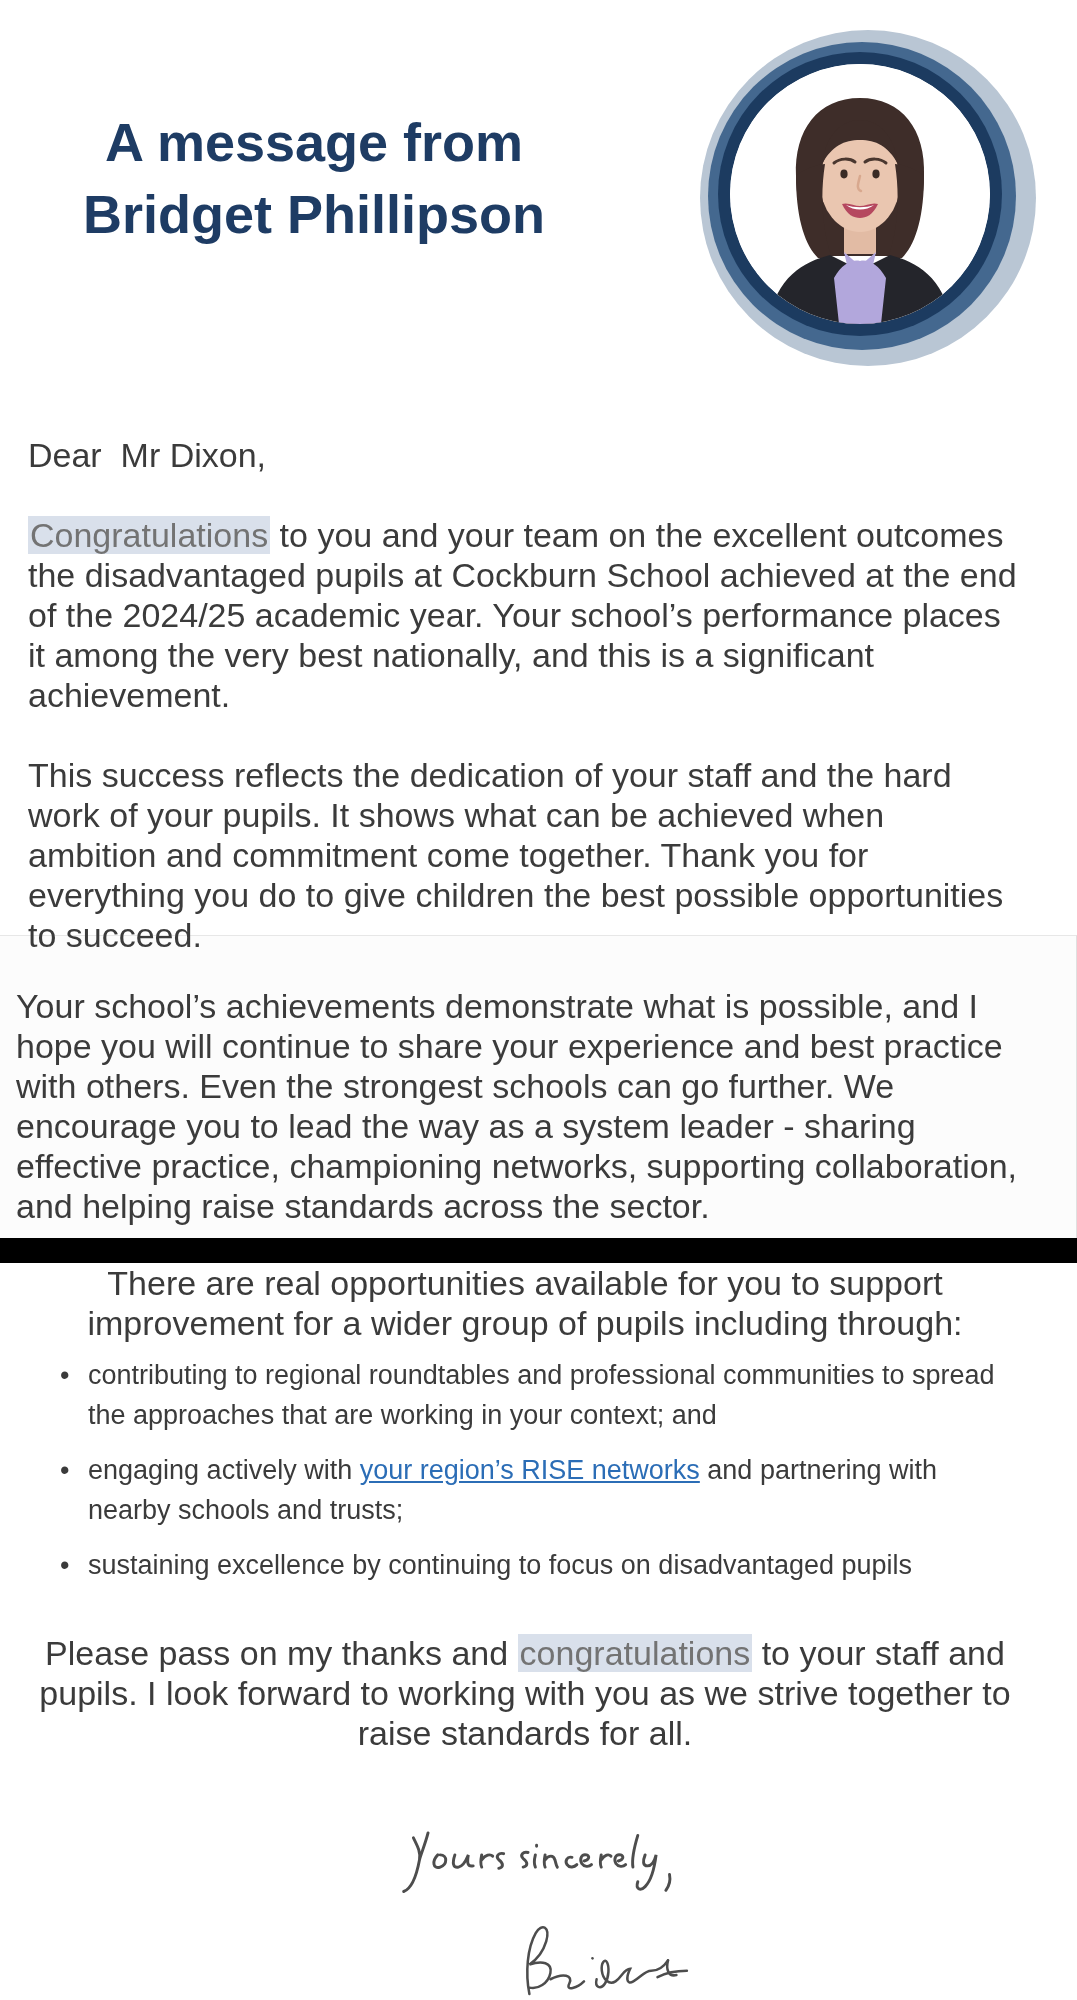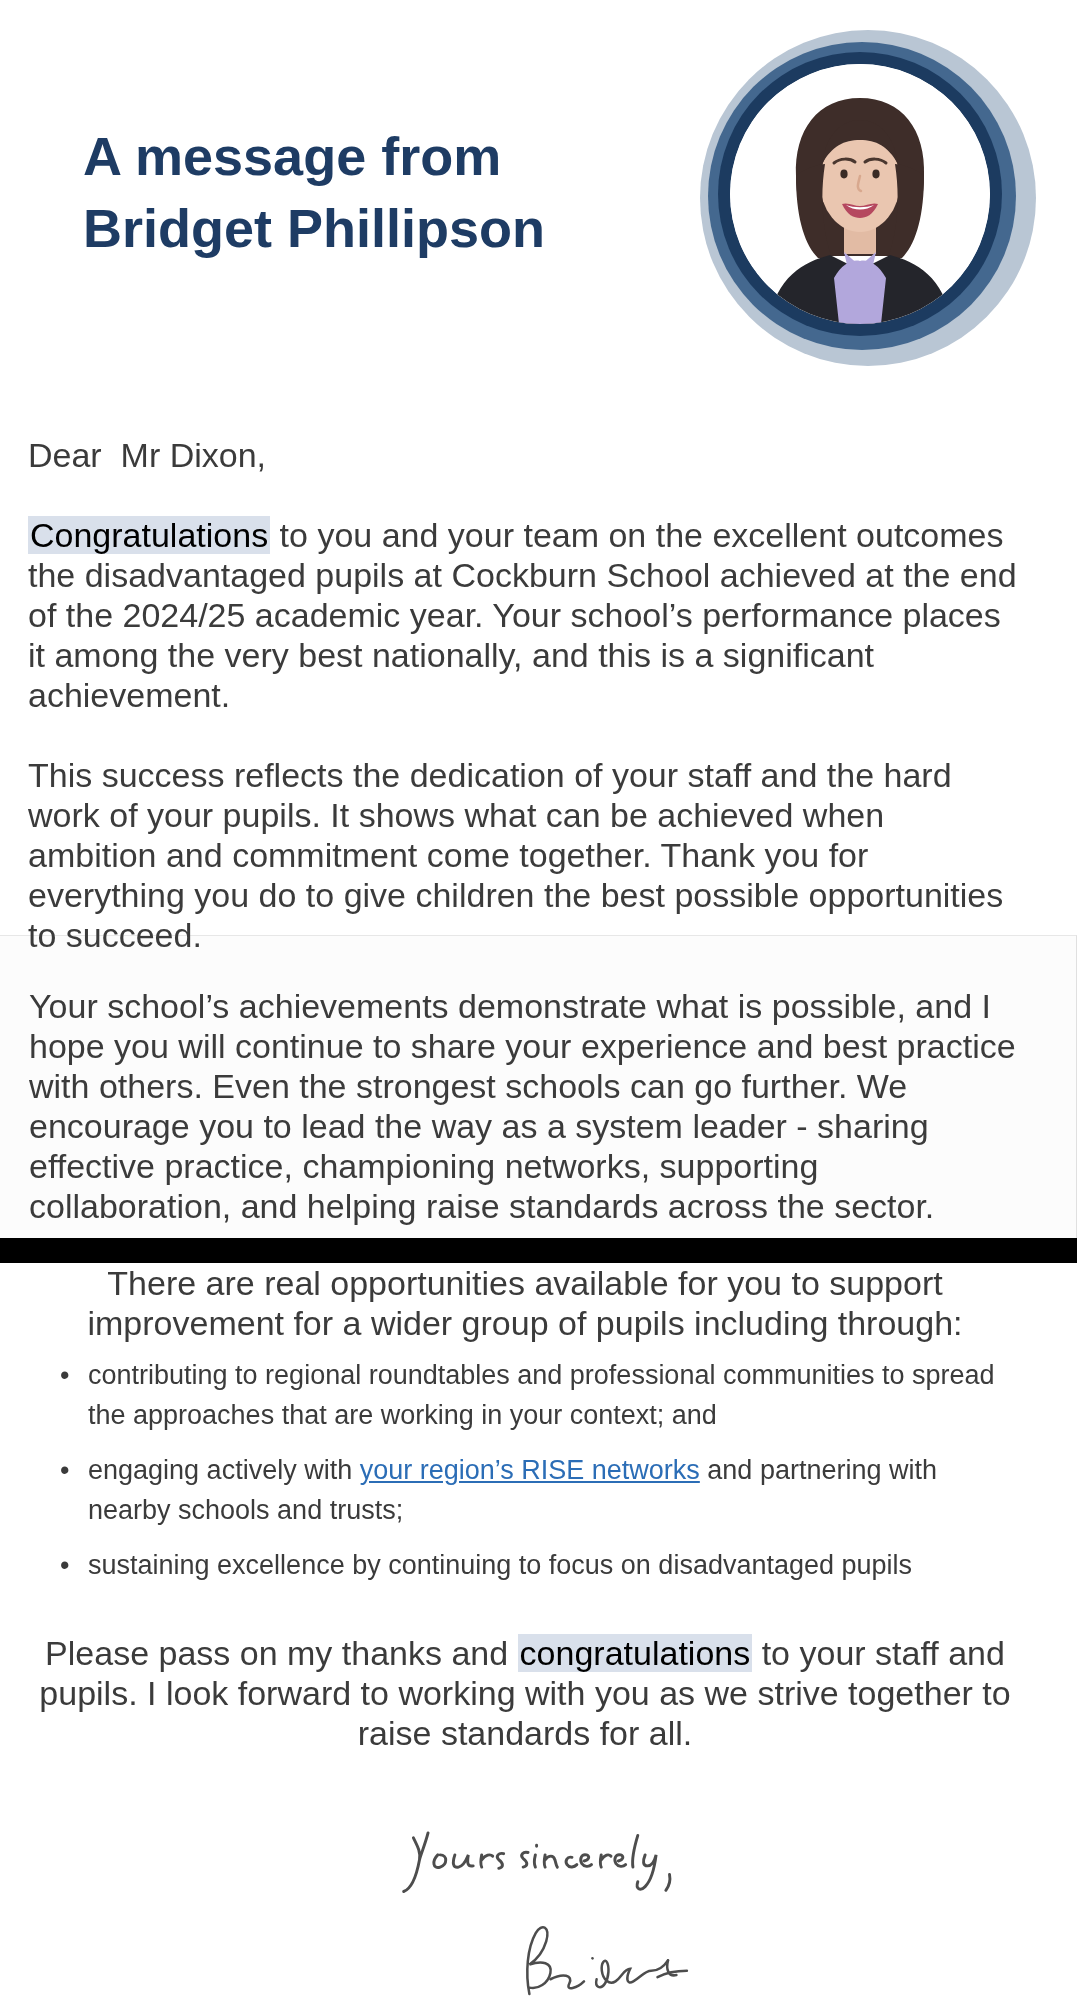--- a/index.html
+++ b/index.html
@@ -4,37 +4,37 @@
 <style>
   html,body{margin:0;padding:0;}
   body{
     width:1077px;height:2000px;overflow:hidden;background:#ffffff;
     font-family:"Liberation Sans","DejaVu Sans",sans-serif;color:#3b3b3b;
   }
   .page{width:1077px;height:2000px;display:flex;flex-direction:column;}
   
   .header{position:relative;height:366px;flex:none;}
   .title{
-    position:absolute;left:83px;top:84px;
-    font-size:54px;line-height:72px;font-weight:bold;color:#1e3c64;
+    position:absolute;left:83px;top:70px;
+    font-size:54px;line-height:72px;font-weight:bold;color:#1e3c64;text-align:center;
   }
   .portrait{position:absolute;left:700px;top:30px;width:336px;height:336px;}
   .ring-outer{position:absolute;left:0;top:0;width:336px;height:336px;border-radius:50%;background:#b9c6d4;}
   .ring-mid{position:absolute;left:8px;top:12px;width:308px;height:308px;border-radius:50%;background:#44688f;}
   .ring-inner{position:absolute;left:18px;top:22px;width:284px;height:284px;border-radius:50%;background:#1c3b60;}
   .photo{position:absolute;left:30px;top:34px;width:260px;height:260px;border-radius:50%;overflow:hidden;background:#fff;}
   
   .content{padding:0 55px 0 28px;flex:none;}
   .para{font-size:34px;line-height:40px;margin:0 0 40px 0;}
   .salutation{margin:69px 0 40px 0;white-space:pre-wrap;}
-  .hl{background:#d9e0eb;color:#000000;padding:0 2px;}
+  .hl{background:#d9e0eb;color:#737373;padding:0 2px;}
   a.link{color:#2b6db6;text-decoration:underline;}
   .notice-band{
     margin:-20px -55px 0 -28px;
-    padding:50px 55px 12px 29px;
+    padding:50px 55px 12px 16px;
     background:#fcfcfc;border-top:1px solid #e7e7e7;border-right:1px solid #e0e0e0;
   }
   .notice-band .para{margin:0;}
   .black-bar{height:25px;background:#000000;margin:0 -55px 0 -28px;}
   .para-after-bar{margin-bottom:12px;text-align:center;}
   ul.bullets{list-style:none;margin:0;padding:0 0 0 30px;}
   ul.bullets li{
     position:relative;padding-left:30px;font-size:27px;line-height:40px;margin:0 0 15px 0;
   }
   ul.bullets li::before{content:"\2022";position:absolute;left:2px;top:0;font-size:27px;}

